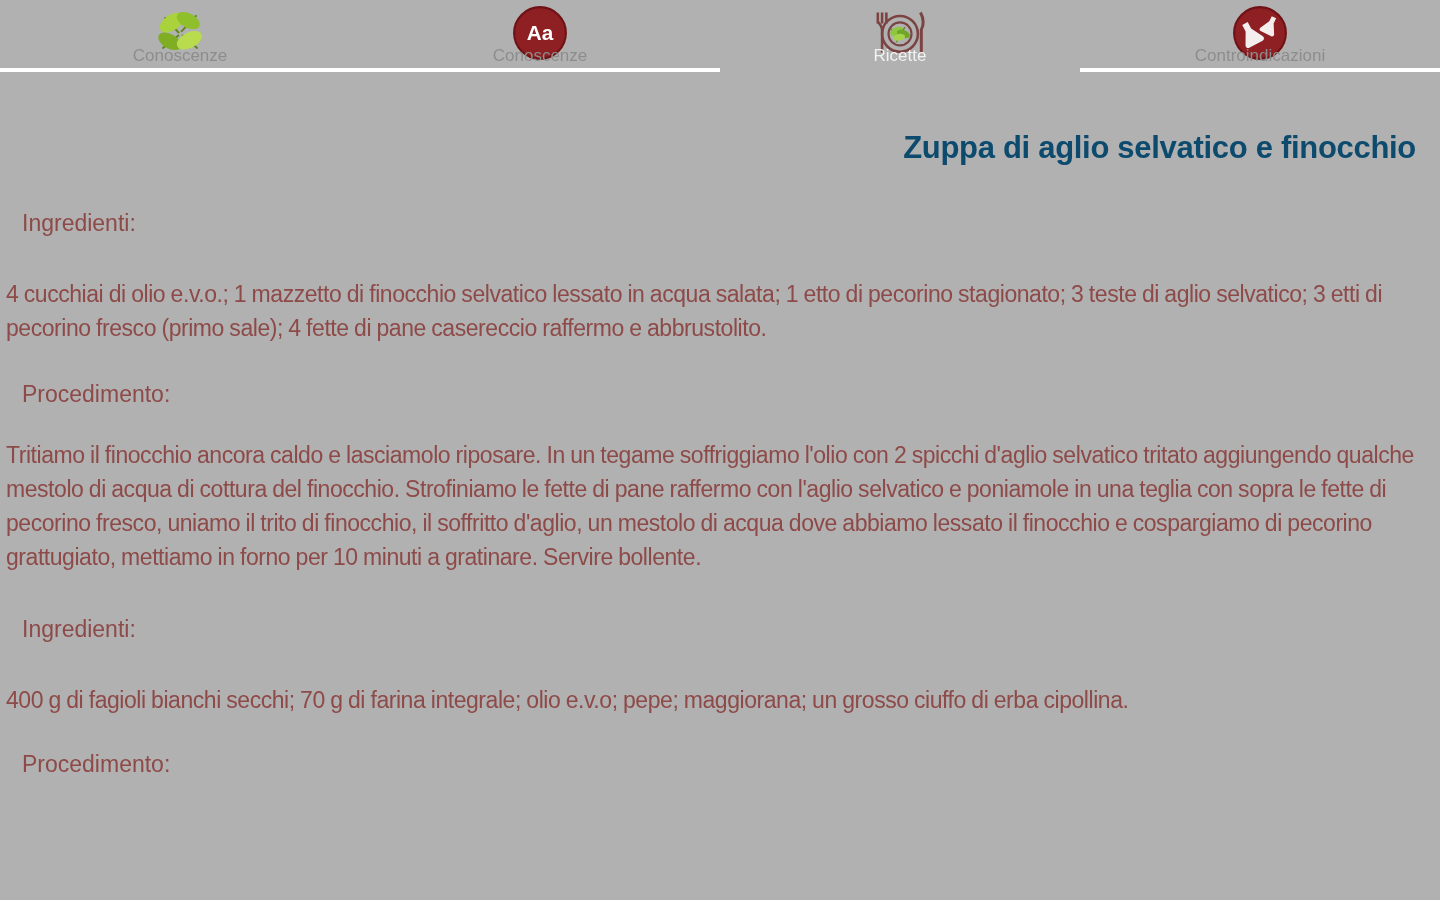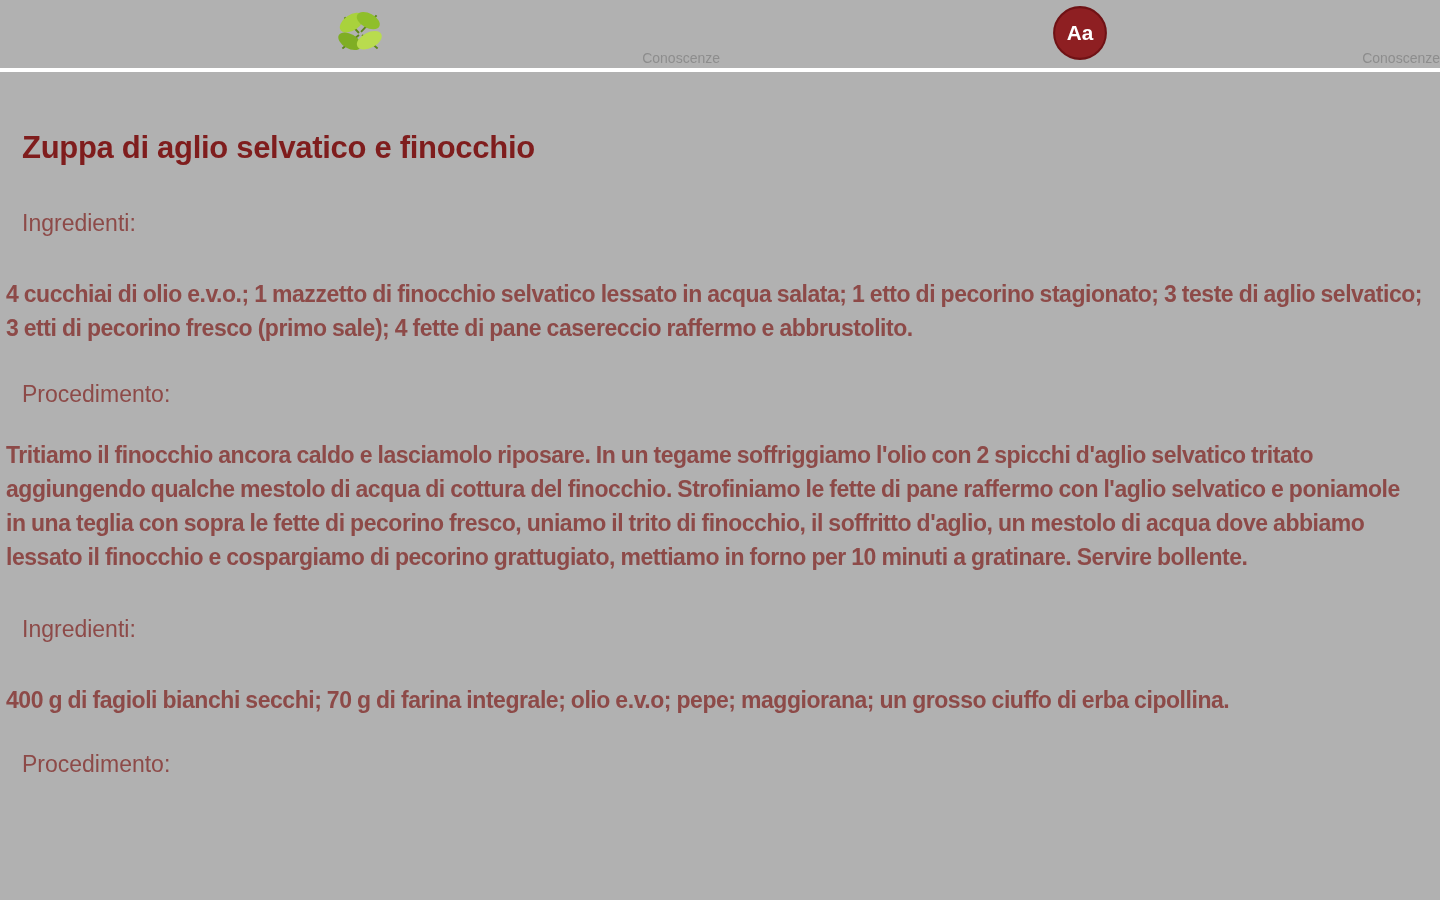--- a/index.html
+++ b/index.html
@@ -18,35 +18,35 @@
     cursor:pointer;
   }
   .tab.selected { border-bottom-color:transparent; }
   .tab .icon {
     position:absolute; left:50%; top:4px; transform:translateX(-50%);
     width:58px; height:58px;
   }
   .tab .icon svg { width:100%; height:100%; display:block; }
   .tab .label {
     position:absolute; left:0; right:0; bottom:2px;
-    text-align:right; font-size:14px; color:#8d8d8d;
+    text-align:center; font-size:17px; color:#8d8d8d;
     white-space:nowrap; overflow:hidden;
   }
   .tab.selected .label { color:#f2f2f2; }
 
   
   .content { padding:0 16px 0 6px; color:#8d4a48; }
   .recipe-title {
-    color:#7f1d1d; font-size:31px; font-weight:bold;
-    margin:16px; line-height:34px; letter-spacing:-0.3px;
+    color:#0c4a6e; font-size:31px; font-weight:bold;
+    margin:8px; line-height:34px; letter-spacing:-0.3px;text-align:right;
   }
   .section-label { font-size:23px; margin:16px; line-height:27px; }
   .para {
     font-size:23px; line-height:34px; margin:0;
-    letter-spacing:-0.45px; word-spacing:-0.5px;font-weight:bold;
+    letter-spacing:-0.45px; word-spacing:-0.5px;
   }
   #title-1      { margin-top:59px; }
   #ing-label-1  { margin-top:45px; }
   #ing-text-1   { margin-top:40px; }
   #proc-label-1 { margin-top:36px; }
   #proc-text-1  { margin-top:30px; }
   #title-2      { margin-top:33px; }
   #ing-label-2  { margin-top:42px; }
   #ing-text-2   { margin-top:40px; }
   #proc-label-2 { margin-top:34px; }
@@ -72,21 +72,55 @@
   <div class="tab">
     <span class="icon">
       <svg viewBox="0 0 56 56">
         <circle cx="28" cy="28" r="25" fill="#8e1f22" stroke="#6f1215" stroke-width="2"></circle>
         <text x="28" y="35" text-anchor="middle" font-size="20" font-weight="bold" fill="#ffffff" font-family="Liberation Sans, sans-serif">Aa</text>
       </svg>
     </span>
     <span class="label">Conoscenze</span>
   </div>
 
+  <div class="tab selected">
+    <span class="icon">
+      <svg viewBox="0 0 68 58">
+        <g stroke="#7c4343" stroke-width="3" fill="none">
+          <path d="M8 5 v13 M13 5 v13 M18 5 v13"></path>
+          <path d="M8 16 q5 5 5 10 v26"></path>
+        </g>
+        <path d="M58 5 c4 7 4 15 1 20 l0 27" stroke="#7c4343" stroke-width="3.5" fill="none"></path>
+        <circle cx="34" cy="30" r="21" stroke="#7c4343" stroke-width="3" fill="none"></circle>
+        <circle cx="34" cy="30" r="13.5" stroke="#7c4343" stroke-width="2.5" fill="none"></circle>
+        <path d="M28 31 L23 24 M34 30 L40 22 M33 32 L30 40" stroke="#5d8718" stroke-width="1.5" fill="none"></path>
+        <ellipse cx="30" cy="27" rx="8" ry="4.5" transform="rotate(-25 30 27)" fill="#8fc63e"></ellipse>
+        <ellipse cx="38" cy="30" rx="8" ry="4.5" transform="rotate(20 38 30)" fill="#6fa52b"></ellipse>
+        <ellipse cx="33" cy="34" rx="7" ry="4" transform="rotate(-10 33 34)" fill="#a5d34a"></ellipse>
+      </svg>
+    </span>
+    <span class="label">Ricette</span>
+  </div>
 
+  <div class="tab">
+    <span class="icon">
+      <svg viewBox="0 0 56 56">
+        <circle cx="28" cy="28" r="25" fill="#8e1f22" stroke="#6f1215" stroke-width="2"></circle>
+        <g fill="#f5eeee">
+          <g transform="translate(21,33) rotate(-28)">
+            <path d="M-3 -16 h6 v7 l6.5 12 a2.5 2.5 0 0 1 -2.2 3.6 h-14.6 a2.5 2.5 0 0 1 -2.2 -3.6 l6.5 -12 z"></path>
+          </g>
+          <g transform="translate(36,24) rotate(26) scale(0.78)">
+            <path d="M-3 -16 h6 v7 l6.5 12 a2.5 2.5 0 0 1 -2.2 3.6 h-14.6 a2.5 2.5 0 0 1 -2.2 -3.6 l6.5 -12 z"></path>
+          </g>
+        </g>
+      </svg>
+    </span>
+    <span class="label">Controindicazioni</span>
+  </div>
 
 
 </div>
 
 <div class="content">
 
   <div>
     <h1 id="title-1" class="recipe-title">Zuppa di aglio selvatico e finocchio</h1>
     <p id="ing-label-1" class="section-label">Ingredienti:</p>
     <p id="ing-text-1" class="para">4 cucchiai di olio e.v.o.; 1 mazzetto di finocchio selvatico lessato in acqua salata; 1 etto di pecorino stagionato; 3 teste di aglio selvatico; 3 etti di pecorino fresco (primo sale); 4 fette di pane casereccio raffermo e abbrustolito.</p>

